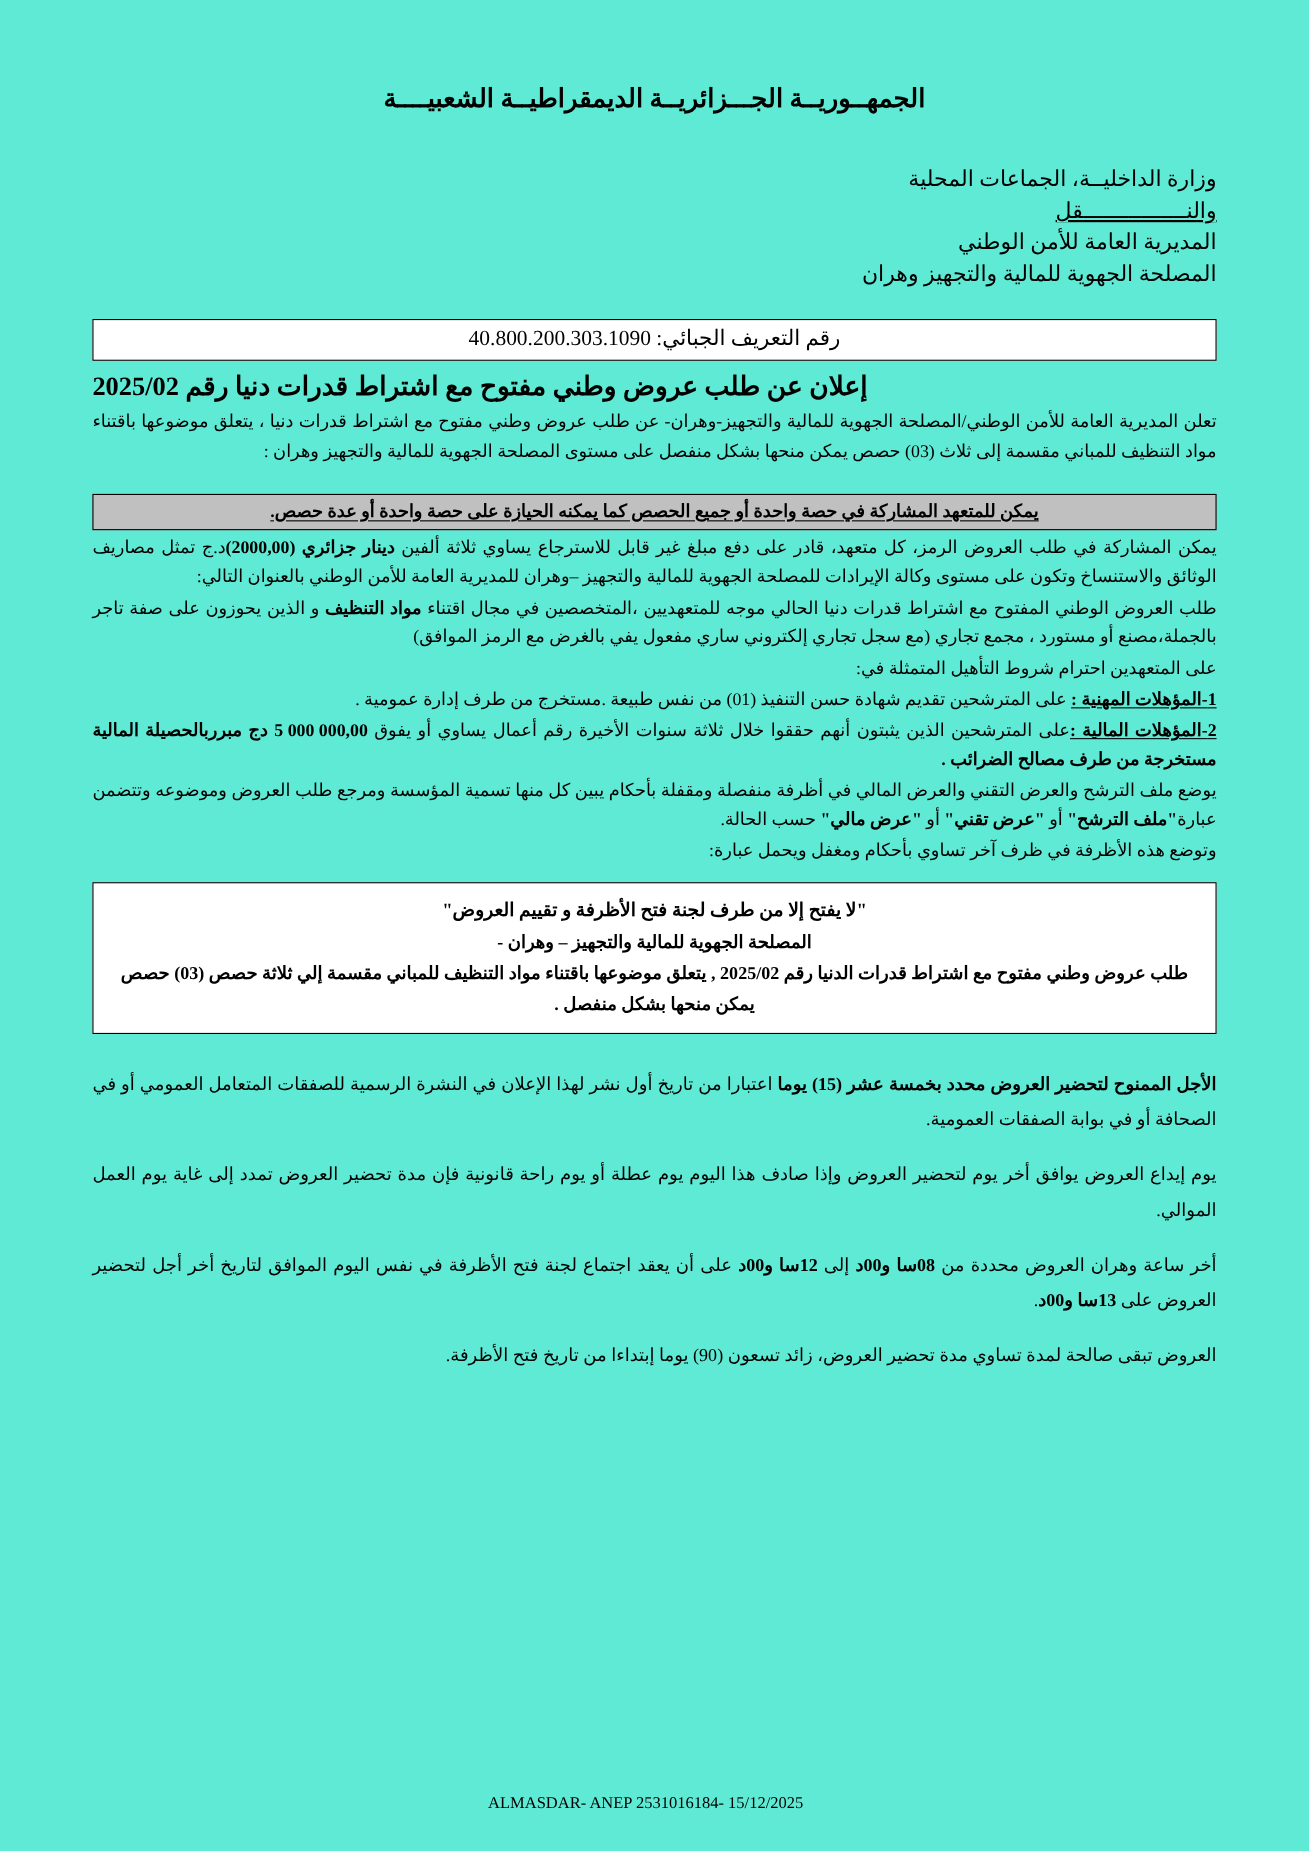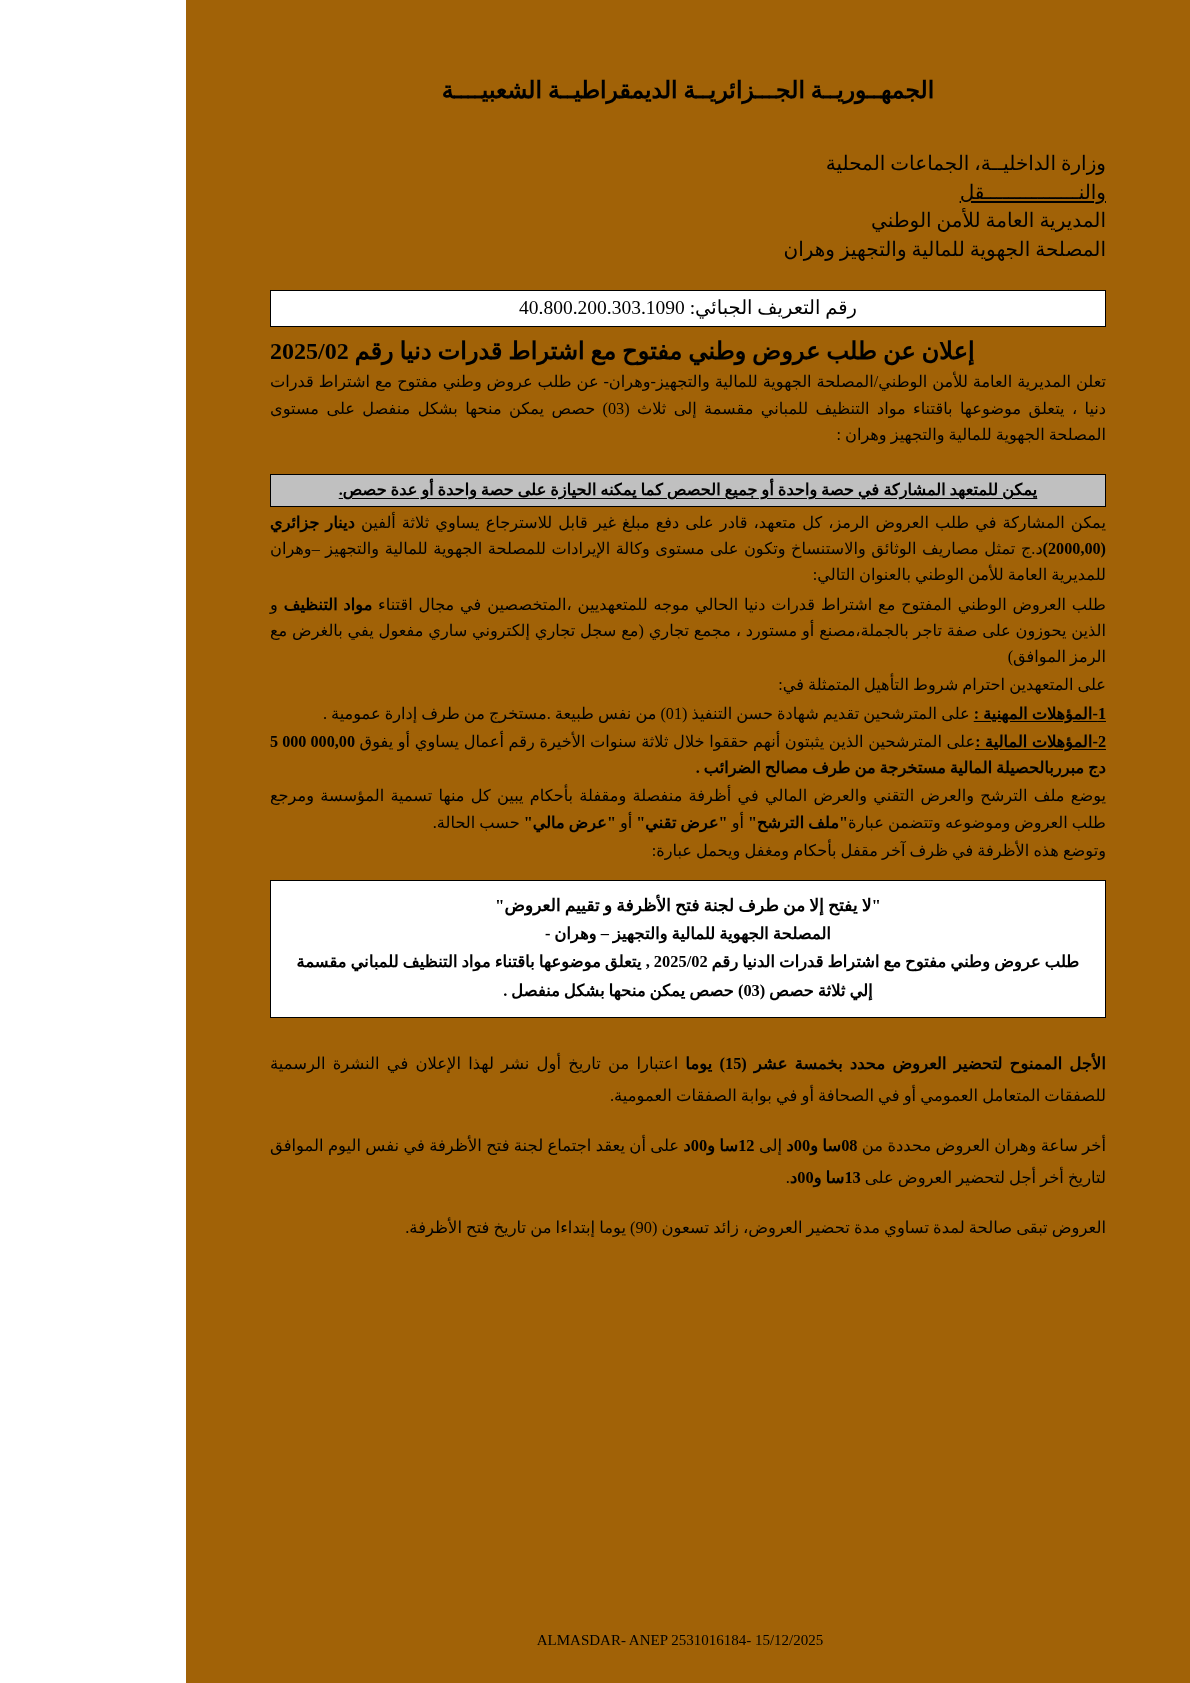--- a/index.html
+++ b/index.html
@@ -10,26 +10,26 @@
   }
   body {
     width: 1190px;
     min-height: 1683px;
     font-family: "Liberation Serif", "DejaVu Serif", serif;
     color: #000000;
     direction: rtl;
     position: relative;
   }
   .page {
-    width: 1004px;
+    width: 1190px;
     min-height: 1683px;
     box-sizing: border-box;
     padding: 52px 84px 0 84px;
     position: relative;
-    background: #a16207;
+    background: #5eead4;
   }
 
   
   .doc-header {
     text-align: center;
     font-weight: bold;
     font-size: 23.5px;
     letter-spacing: 0px;
     margin: 22px 0 0 0;
     line-height: 1.4;
@@ -196,32 +196,33 @@
   </p>
 
   <p class="qualif">
     <span class="lead">2-المؤهلات المالية :</span><span>على المترشحين الذين يثبتون أنهم حققوا خلال ثلاثة سنوات الأخيرة رقم أعمال يساوي أو يفوق </span><b class="ltr-num">5 000 000,00</b><b> دج مبرربالحصيلة المالية مستخرجة من طرف مصالح الضرائب .</b>
   </p>
 
   <p class="qualif">
     <span>يوضع ملف الترشح والعرض التقني والعرض المالي في أظرفة منفصلة ومقفلة بأحكام يبين كل منها تسمية المؤسسة ومرجع طلب العروض وموضوعه وتتضمن عبارة</span><b>"ملف الترشح"</b><span> أو </span><b>"عرض تقني"</b><span> أو </span><b>"عرض مالي"</b><span> حسب الحالة.</span>
   </p>
 
-  <p class="qualif">وتوضع هذه الأظرفة في ظرف آخر مقفل بأحكام ومغفل ويحمل عبارة:</p>
+  <p class="qualif">وتوضع هذه الأظرفة في ظرف آخر تساوي بأحكام ومغفل ويحمل عبارة:</p>
 
   <div class="box envelope-box">
     <span class="eline big">"لا يفتح إلا من طرف لجنة فتح الأظرفة و تقييم العروض"</span>
     <span class="eline">المصلحة الجهوية للمالية والتجهيز – وهران -</span>
     <span class="eline">طلب عروض وطني مفتوح مع اشتراط قدرات الدنيا رقم 2025/02 , يتعلق موضوعها باقتناء مواد التنظيف للمباني مقسمة إلي ثلاثة حصص (03) حصص يمكن منحها بشكل منفصل .</span>
   </div>
 
   <div class="deadline-block">
     <p>
       <b>الأجل الممنوح لتحضير العروض محدد بخمسة عشر (15) يوما</b><span> اعتبارا من تاريخ أول نشر لهذا الإعلان في النشرة الرسمية للصفقات المتعامل العمومي أو في الصحافة أو في بوابة الصفقات العمومية.</span>
     </p>
+    <p>يوم إيداع العروض يوافق أخر يوم لتحضير العروض وإذا صادف هذا اليوم يوم عطلة أو يوم راحة قانونية فإن مدة تحضير العروض تمدد إلى غاية يوم العمل الموالي.</p>
     <p>
       <span>أخر ساعة وهران العروض محددة من </span><b>08سا و00د</b><span> إلى </span><b>12سا و00د</b><span> على أن يعقد اجتماع لجنة فتح الأظرفة في نفس اليوم الموافق لتاريخ أخر أجل لتحضير العروض على </span><b>13سا و00د</b><span>.</span>
     </p>
     <p>العروض تبقى صالحة لمدة تساوي مدة تحضير العروض، زائد تسعون (90) يوما إبتداءا من تاريخ فتح الأظرفة.</p>
   </div>
 
   <div class="footer">ALMASDAR- ANEP 2531016184- 15/12/2025</div>
 
 </div>
 

